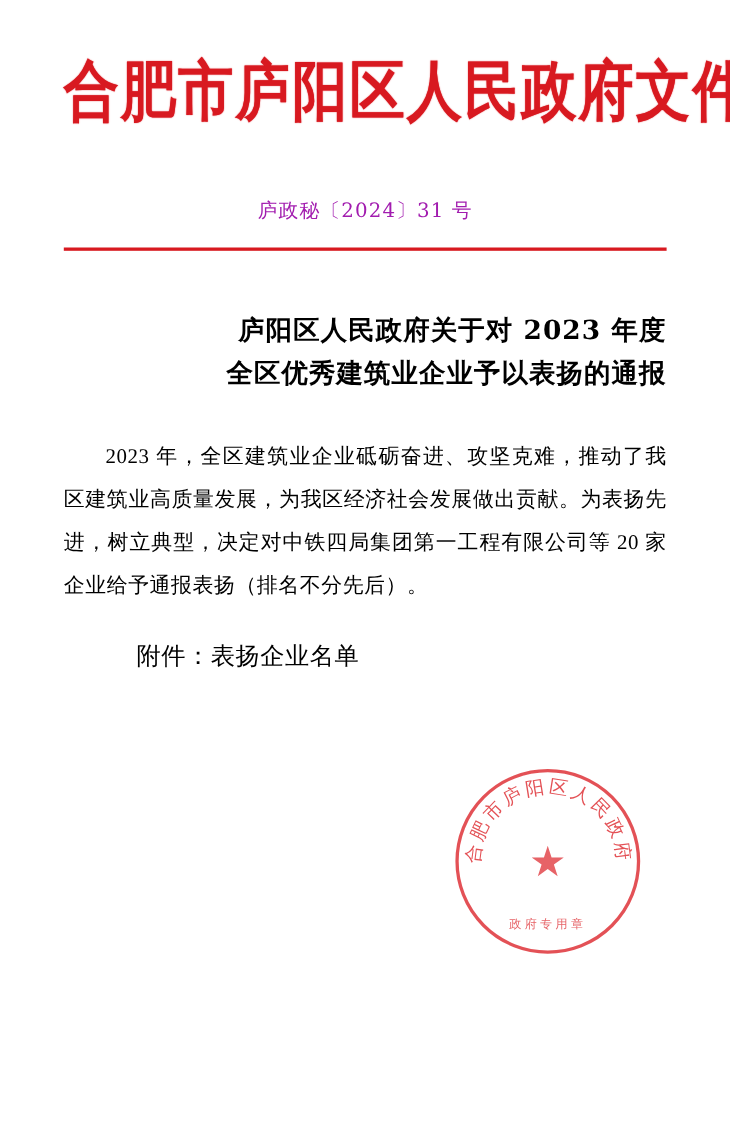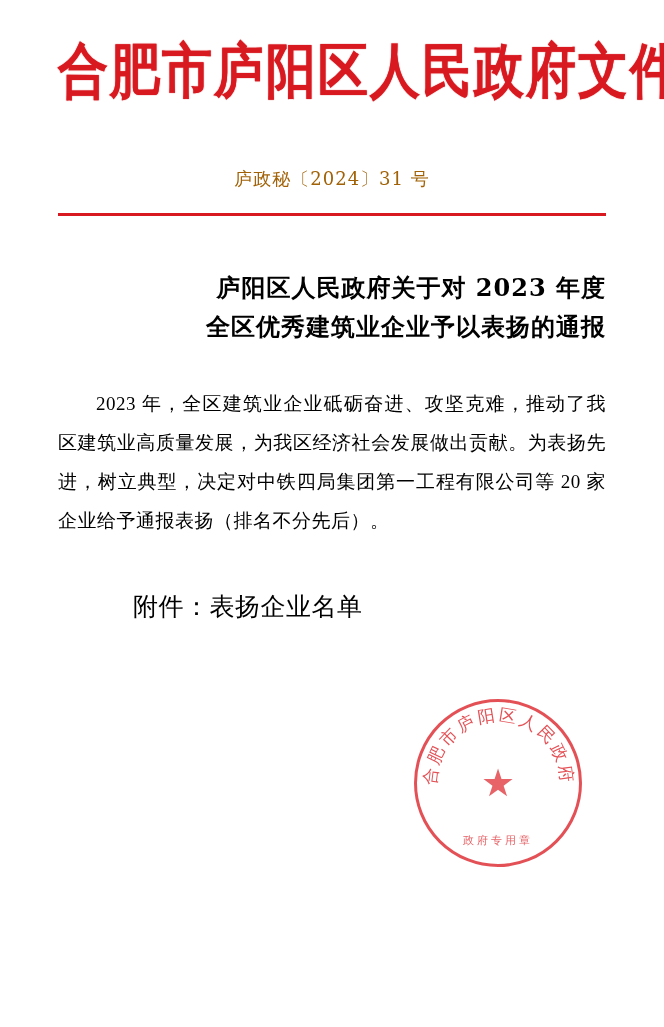--- a/index.html
+++ b/index.html
@@ -15,21 +15,21 @@
     color: #000;
     overflow: hidden;
   }
 
   .page {
     position: relative;
     width: 664px;
     height: 933px;
     background: #fff;
     box-sizing: border-box;
-    padding: 4px 58px;
+    padding: 16px 58px;
   }
 
   
   .masthead {
     text-align: center;
     padding-top: 34px;
   }
   .masthead-title {
     color: #d81920;
     font-family: "DejaVu Serif", "Liberation Serif", serif;
@@ -42,21 +42,21 @@
     transform-origin: center top;
     text-shadow: 0 0 1px #d81920;
   }
 
   
   .doc-number {
     text-align: center;
     margin-top: 74px;
     font-size: 18px;
     letter-spacing: 1px;
-    color: #a16207;
+    color: #a21caf;
   }
 
   
   .red-rule {
     margin-top: 22px;
     height: 2.5px;
     background: #d81920;
     width: 100%;
   }
 
@@ -85,22 +85,22 @@
   .body-text p {
     margin: 0;
   }
   .body-text p.indent {
     text-indent: 2em;
     font-family: Liberation Serif, serif;
   }
 
   
   .attachment {
-    margin-top: 50px;
-    font-size: 25px;
+    margin-top: 30px;
+    font-size: 22px;
     letter-spacing: 0.5px;
     text-indent: 3em;
   }
 
   
   .sign-zone {
     position: absolute;
     left: 0;
     right: 0;
     bottom: 34px;

